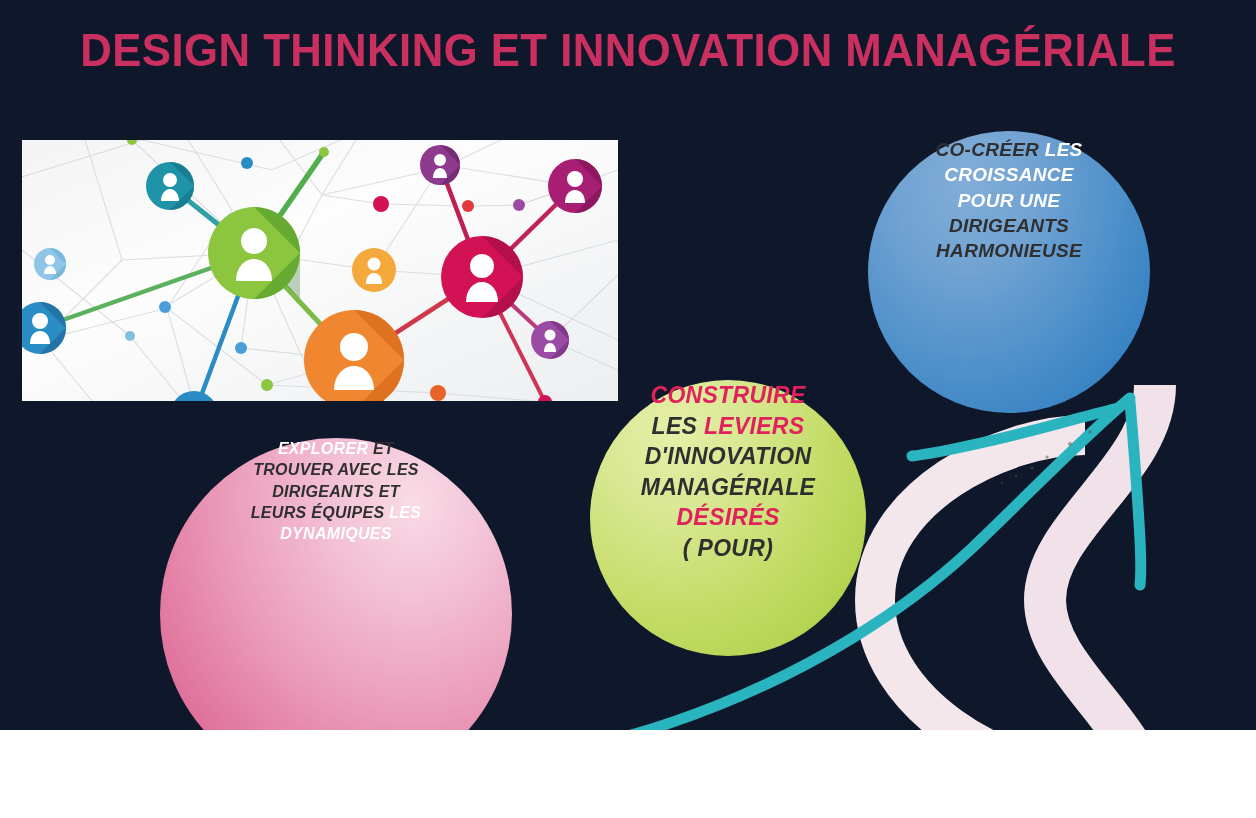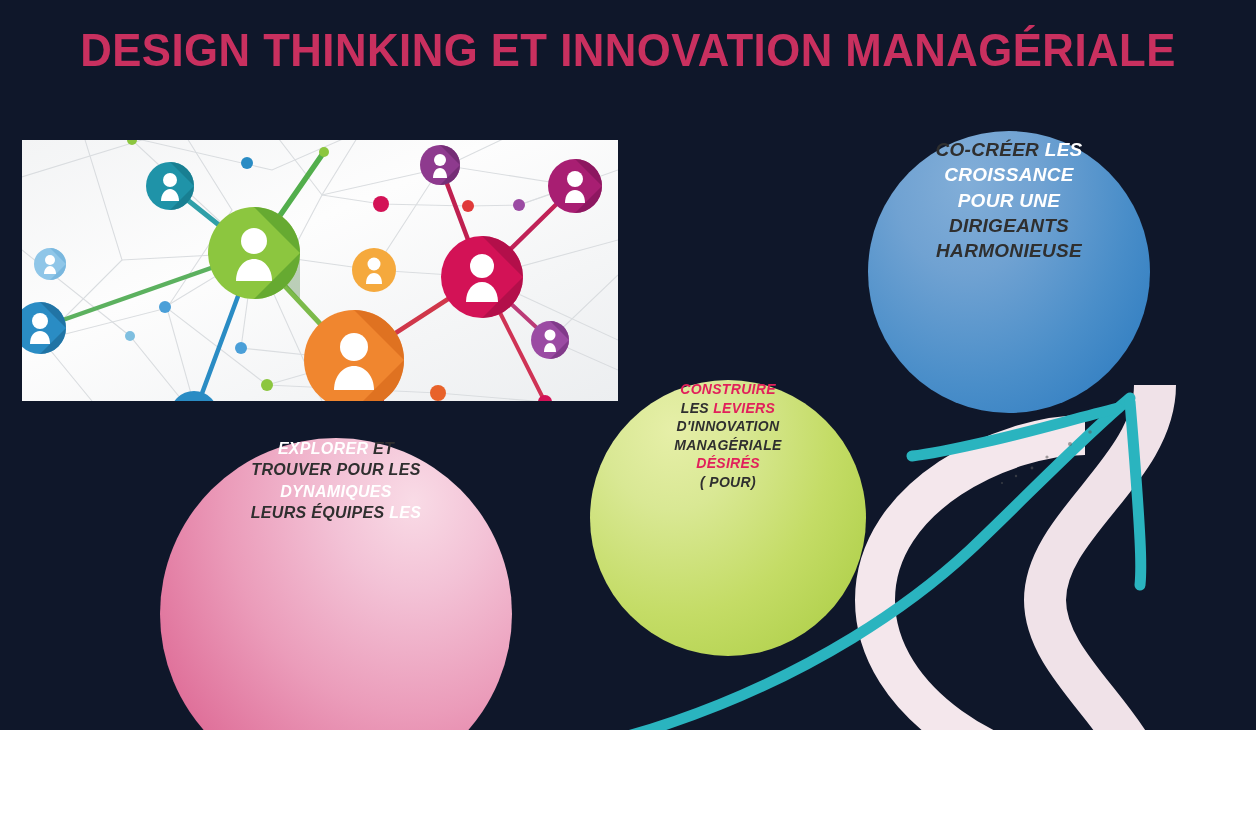--- a/index.html
+++ b/index.html
@@ -86,21 +86,21 @@
   }
 
   #bubble-green {
     left: 590px;
     top: 380px;
     width: 276px;
     height: 276px;
     background: radial-gradient(ellipse at 30% 18%, #e6efa8 0%, #d9e894 25%, #c4dc66 58%, #a7cb3f 100%);
   }
   #bubble-green .bubble-text {
-    font-size: 14px;
+    font-size: 23px;
     color: #2f2f2f;
   }
 
   #bubble-pink {
     left: 160px;
     top: 438px;
     width: 352px;
     height: 352px;
     background: radial-gradient(ellipse at 72% 18%, #f9dbe6 0%, #f3c2d6 22%, #eb9cba 52%, #df6f99 82%, #d9548a 100%);
   }
@@ -319,19 +319,20 @@
       <div><span class="d">D'INNOVATION</span></div>
       <div><span class="d">MANAGÉRIALE</span></div>
       <div><span class="p">DÉSIRÉS</span></div>
       <div><span class="d">( POUR)</span></div>
     </div>
   </div>
 
   <div class="bubble" id="bubble-pink">
     <div class="bubble-text">
       <div><span class="w">EXPLORER </span><span class="d">ET</span></div>
-      <div><span class="d">TROUVER POUR LES</span></div>
+      <div><span class="d">TROUVER AVEC LES</span></div>
+      <div><span class="d">DIRIGEANTS ET</span></div>
+      <div><span class="d">LEURS ÉQUIPES </span><span class="w">LES</span></div>
       <div><span class="w">DYNAMIQUES</span></div>
-      <div><span class="d">LEURS ÉQUIPES </span><span class="w">LES</span></div>
     </div>
   </div>
 
 </div>
 
 </body></html>

